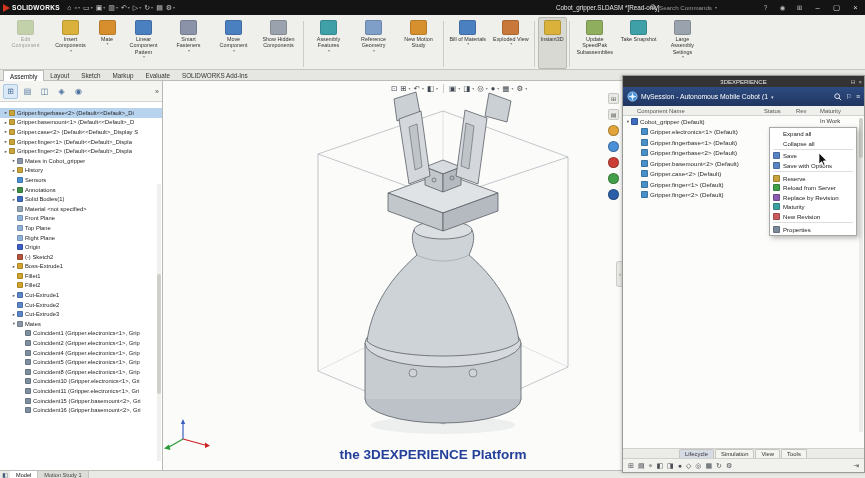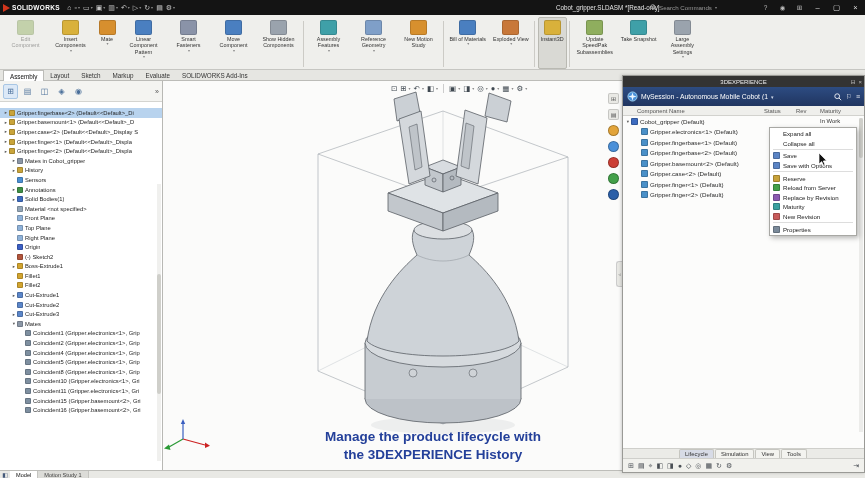--- a/index.html
+++ b/index.html
@@ -685,22 +685,21 @@
         <span class="ss-btn circle" style="background: rgb(42, 95, 168);">
           <span></span>
         </span>
       </div>
 
     <div class="vsplit">
         <span>◃</span>
       </div>
 
     <div class="overlay-text">
-      <div>Manage the product lifecycle with</div>
-      <div>the 3DEXPERIENCE History</div>
+      <div>the 3DEXPERIENCE Platform</div>
     </div>
   </div>
 
   <div class="rightpanel">
     <div class="rp-titlebar">
       <span>3DEXPERIENCE</span>
       <span class="rp-title-icons">
         <span>⊟</span>
         <span>×</span>
       </span>

